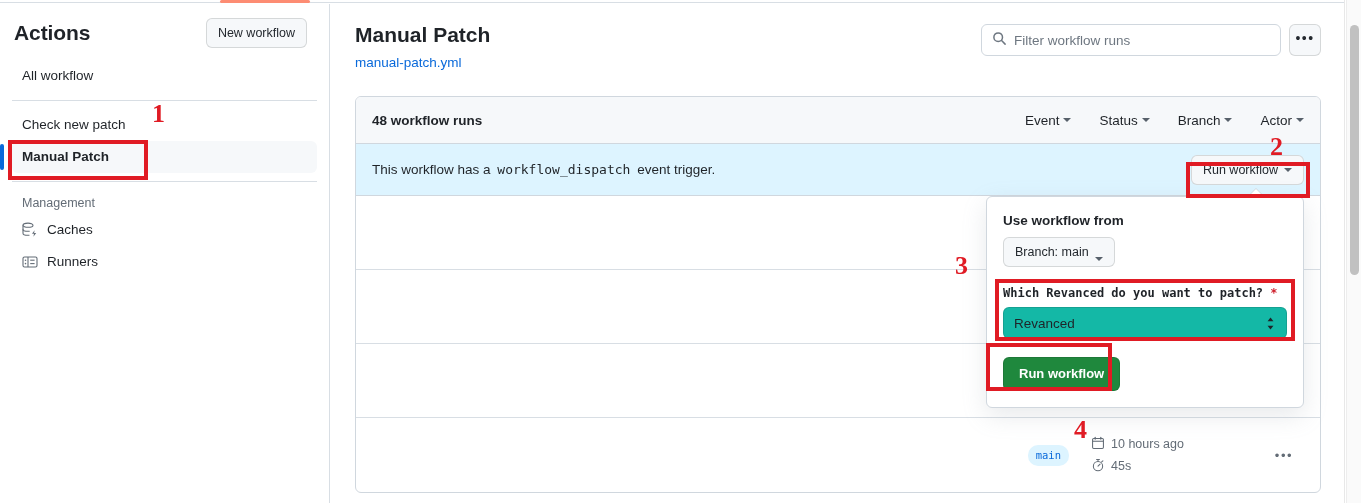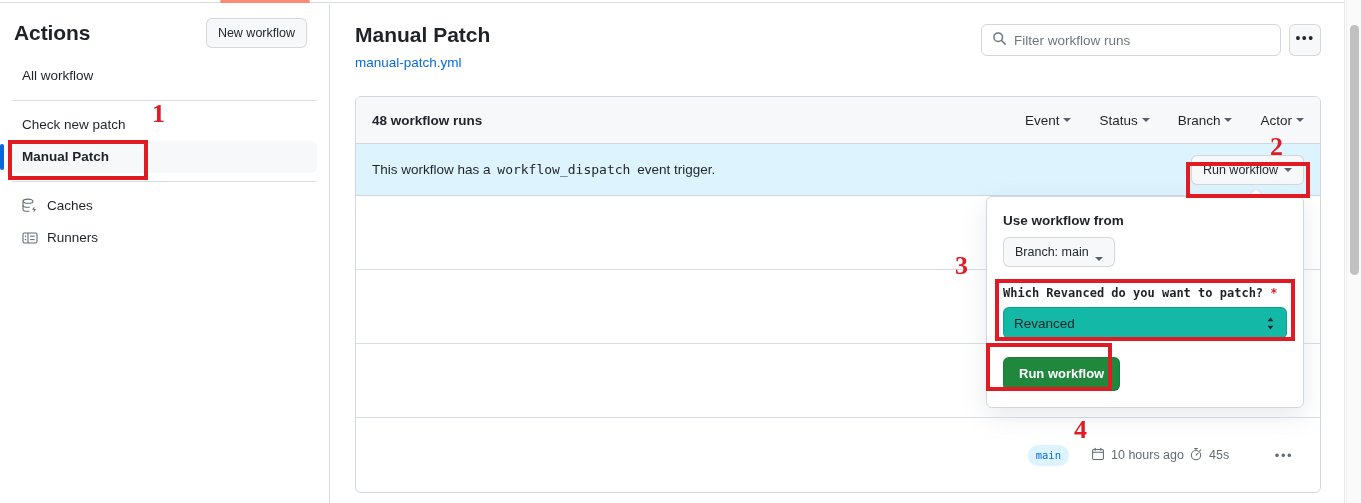--- a/index.html
+++ b/index.html
@@ -144,21 +144,21 @@
     border-bottom:1px solid #d8dee4; padding: 0 16px;
     position: relative;
   }
   .run-row:last-child { border-bottom: none; }
   .run-spacer { flex: 1; }
   .branch-tag {
     font-family:"DejaVu Sans Mono", monospace; font-size:10.5px;
     color:#0969da; background:#ddf4ff; border-radius: 10px;
     padding: 2px 8px; line-height: 17px;
   }
-  .run-meta { width: 195px; display:flex; flex-direction:row; gap:5px; padding-left: 22px; }
+  .run-meta { width: 195px; display:flex; flex-direction:column; gap:5px; padding-left: 22px; }
   .meta-line { display:flex; align-items:center; gap:6px; font-size:12.5px; color:#636c76; }
   .run-kebab { color:#636c76; font-size:13px; letter-spacing:1.6px; cursor:pointer; width: 40px; text-align:center; }
 
   
   .rw-panel {
     position: absolute; top: 196px; left: 986px; width: 318px;
     background:#fff; border:1px solid #d0d7de; border-radius:6px;
     box-shadow: 0 8px 24px rgba(140,149,159,0.2); z-index: 50;
   }
   .rw-caret-outer {
@@ -241,20 +241,21 @@
       <div class="nav-item">
         <span>Check new patch</span>
       </div>
 
       <div class="nav-item active">
         <span>Manual Patch</span>
       </div>
 
       <div class="nav-sep"></div>
 
+      <div class="nav-section-label">Management</div>
 
       <div class="nav-item">
         <span class="nav-icon">
           <svg width="16" height="16" viewBox="0 0 16 16" fill="currentColor">
             <ellipse cx="6" cy="3.2" rx="5" ry="2.1" fill="none" stroke="currentColor" stroke-width="1.1"></ellipse>
             <path d="M1 3.2v8c0 1.16 2.24 2.1 5 2.1 .5 0 1-.03 1.45-.09" fill="none" stroke="currentColor" stroke-width="1.1"></path>
             <path d="M1 7.2c0 1.16 2.24 2.1 5 2.1 .6 0 1.2-.05 1.7-.13" fill="none" stroke="currentColor" stroke-width="1.1"></path>
             <path d="M12.6 8.2l-2.6 3.6h2l-.6 2.9 2.8-3.8h-2.1z" fill="currentColor"></path>
           </svg>
         </span>

